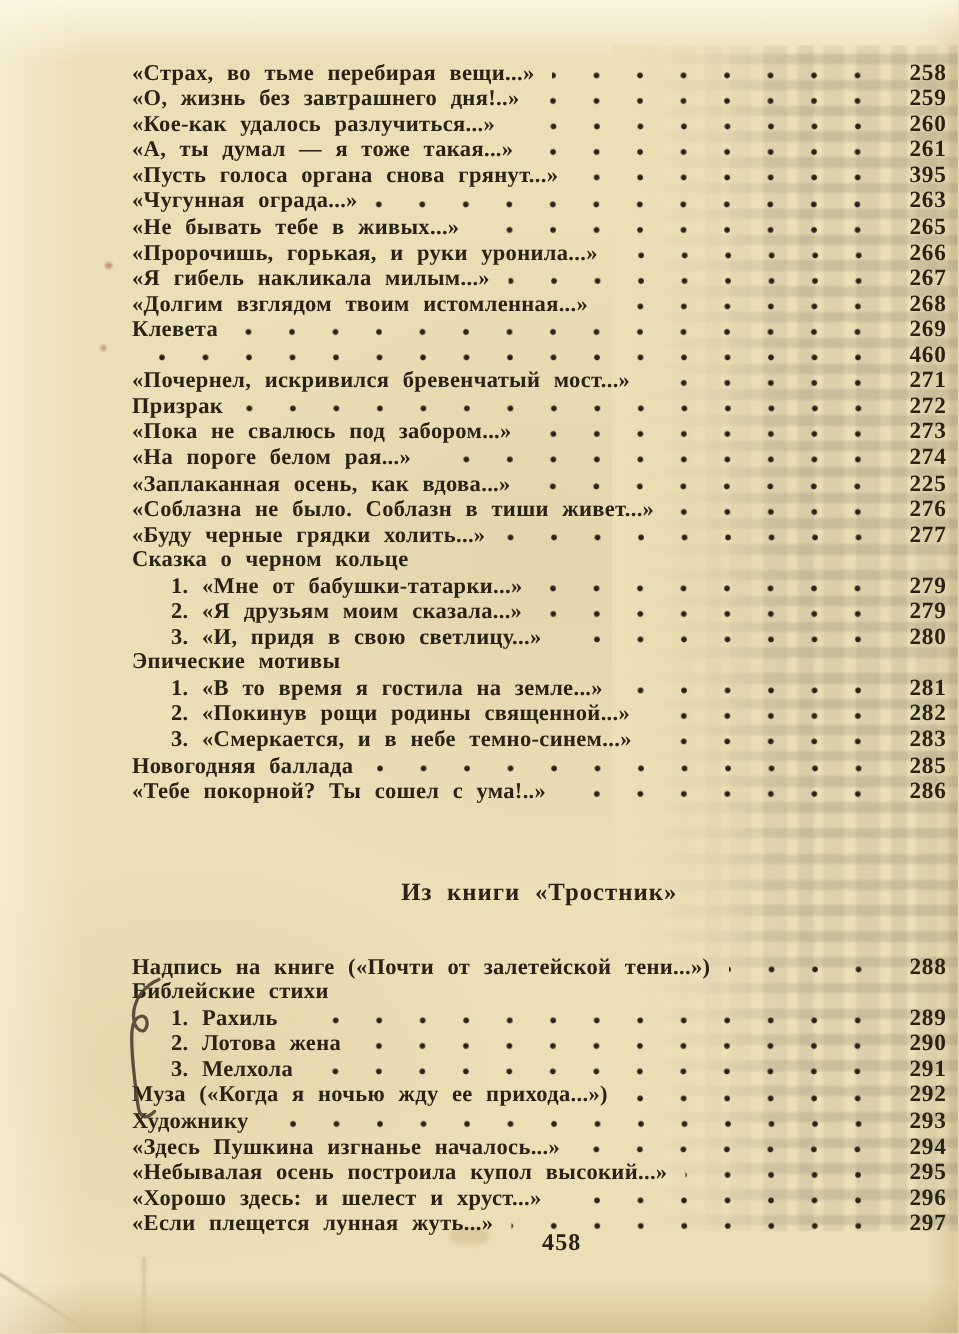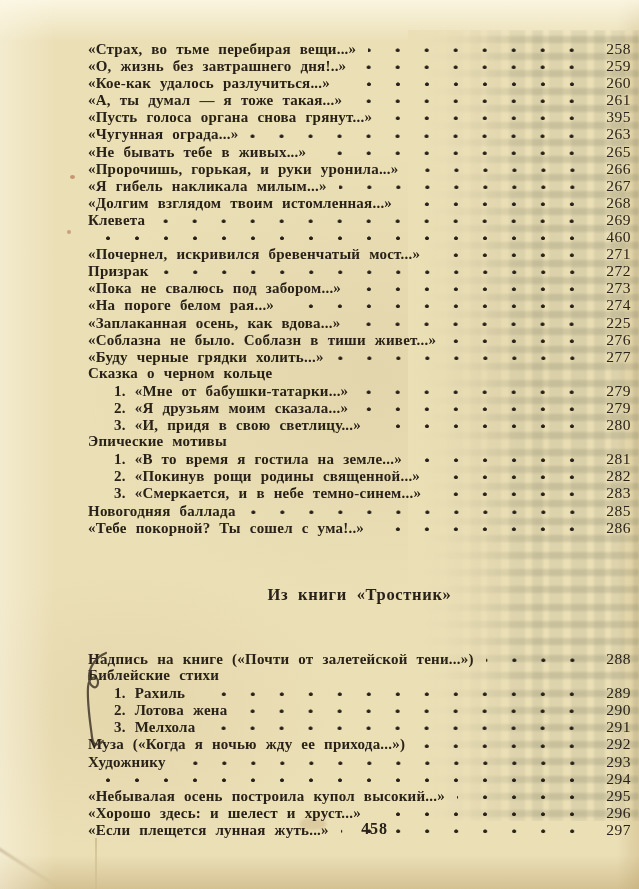--- a/index.html
+++ b/index.html
@@ -33,36 +33,36 @@
     filter:blur(.8px);opacity:.8;
     -webkit-mask-image:linear-gradient(to left,#000 55%,transparent 100%);
     mask-image:linear-gradient(to left,#000 55%,transparent 100%);
   }
   .ghost-fade{
     position:absolute;top:30px;bottom:68px;left:408px;width:130px;z-index:1;
     background:linear-gradient(to right,#ebdfb6 0%,rgba(235,223,182,0) 100%);
   }
   .toc-block{position:absolute;left:88px;right:8px;z-index:2;}
   .toc-part1{top:40px;}
-  .toc-part2{top:650px;}
+  .toc-part2{top:636px;}
   .toc-row{display:flex;align-items:baseline;height:17.1px;white-space:nowrap;}
   .toc-row.indent{padding-left:26px;}
   .title{
     flex:0 1 auto;font-size:15px;font-weight:700;line-height:17.1px;
     letter-spacing:.015em;word-spacing:5px;overflow:hidden;
   }
   .leader{
     flex:1 1 10px;min-width:6px;height:15px;align-self:center;
     margin:0 2px 0 12px;
     background-image:radial-gradient(circle at 4px 62%, #2a231a 1.55px, rgba(42,35,26,0) 2.25px);
     background-size:29px 15px;background-repeat:repeat-x;background-position:right center;
   }
   .pagenum{
     flex:0 0 auto;min-width:32px;text-align:right;
-    font-size:15.5px;font-weight:400;letter-spacing:.03em;
+    font-size:15.5px;font-weight:700;letter-spacing:.03em;
   }
   .section-heading{
     position:absolute;left:88px;right:8px;top:585px;z-index:2;
     text-align:center;font-size:16.5px;font-weight:700;
     letter-spacing:.04em;word-spacing:5px;
   }
   .folio{
     position:absolute;left:110px;right:0;top:820px;z-index:2;
     text-align:center;font-size:16px;font-weight:700;letter-spacing:.05em;
   }
@@ -269,20 +269,21 @@
     <span class="title">Муза («Когда я ночью жду ее прихода...»)</span>
     <span class="leader"></span>
     <span class="pagenum">292</span>
   </div>
       <div class="toc-row">
     <span class="title">Художнику</span>
     <span class="leader"></span>
     <span class="pagenum">293</span>
   </div>
       <div class="toc-row">
+    <span class="title">«Здесь Пушкина изгнанье началось...»</span>
     <span class="leader"></span>
     <span class="pagenum">294</span>
   </div>
       <div class="toc-row">
     <span class="title">«Небывалая осень построила купол высокий...»</span>
     <span class="leader"></span>
     <span class="pagenum">295</span>
   </div>
       <div class="toc-row">
     <span class="title">«Хорошо здесь: и шелест и хруст...»</span>

